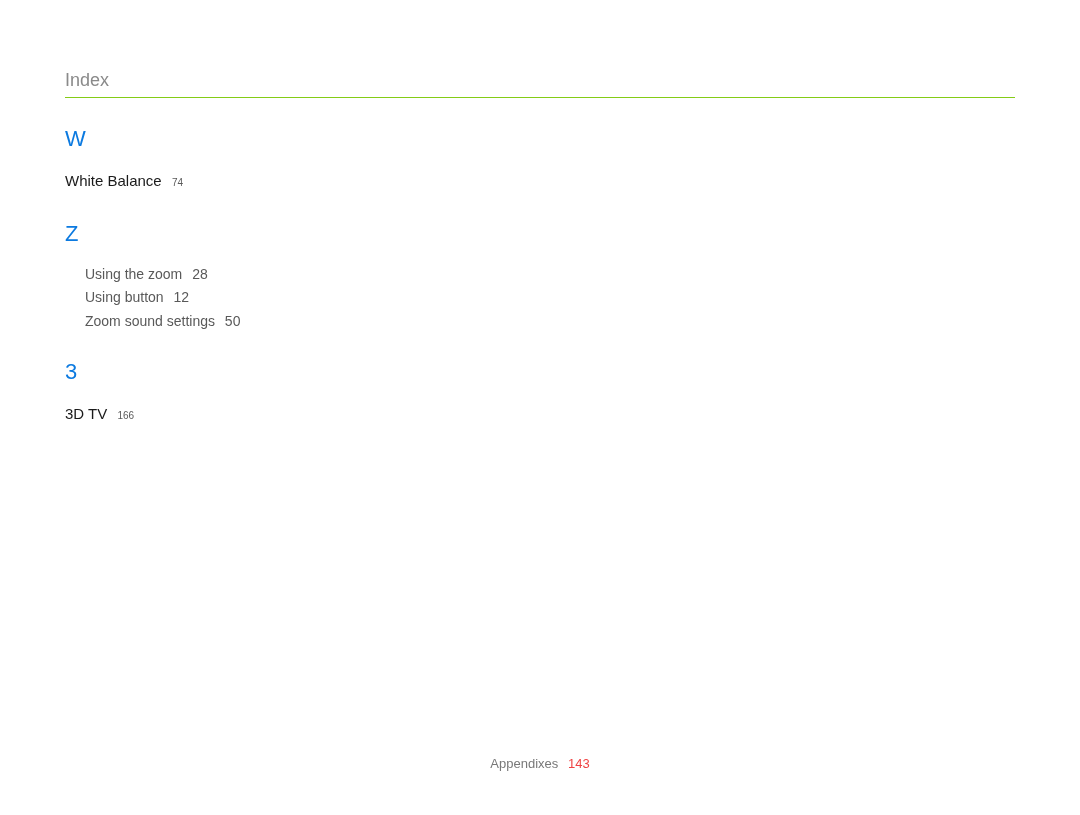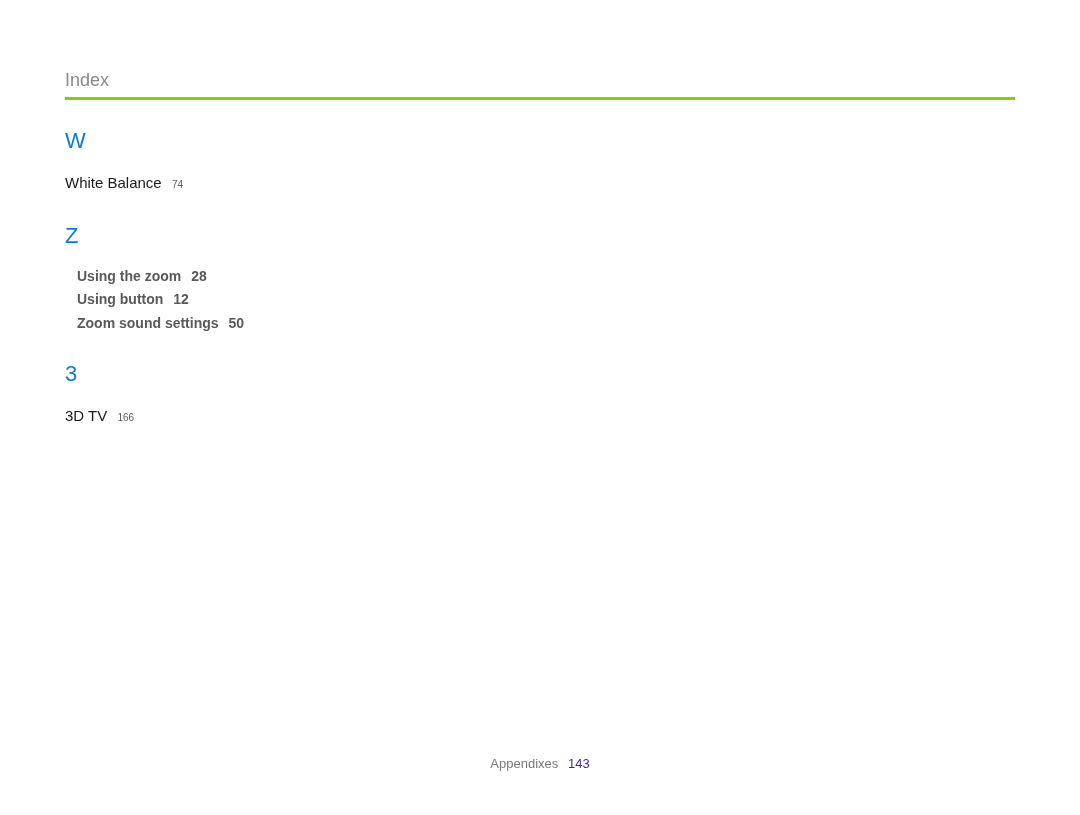--- a/index.html
+++ b/index.html
@@ -13,21 +13,21 @@
       background: #ffffff;
       font-family: Arial, Helvetica, sans-serif;
       position: relative;
       padding: 70px 65px 0 65px;
     }
     .header-title {
       color: #8a8a8a;
       font-size: 18px;
       font-weight: 400;
       padding-bottom: 6px;
-      border-bottom: 3px solid #84cc16;
+      border-bottom: 1px solid #84cc16;
       margin-bottom: 28px;
     }
     .section-letter {
       color: #0c7ae0;
       font-size: 22px;
       font-weight: 400;
       margin-bottom: 18px;
       margin-top: 28px;
     }
     .section-letter:first-of-type {
@@ -42,22 +42,22 @@
     }
     .entry-heading {
       color: #1a1a1a;
       font-size: 15px;
       font-weight: 400;
       margin-bottom: 6px;
     }
     .sub-entry {
       color: #595959;
       font-size: 14px;
-      font-weight: 700;
-      margin-left: 12px;
+      font-weight: 400;
+      margin-left: 20px;
       margin-bottom: 4px;
       line-height: 1.4;
     }
     .page-num {
       color: #595959;
       font-size: 14px;
       margin-left: 6px;
     }
     .entry .page-num {
       font-size: 10px;
@@ -68,21 +68,21 @@
     .footer {
       position: absolute;
       bottom: 44px;
       left: 0;
       width: 100%;
       text-align: center;
       color: #787878;
       font-size: 13px;
     }
     .footer-page {
-      color: #4c1d95;
+      color: #ef4444;
       margin-left: 6px;
     }
     .entries-block {
       margin-bottom: 18px;
     }
   </style>
 </head>
 <body>
 
 <div class="header-title">Index</div>

